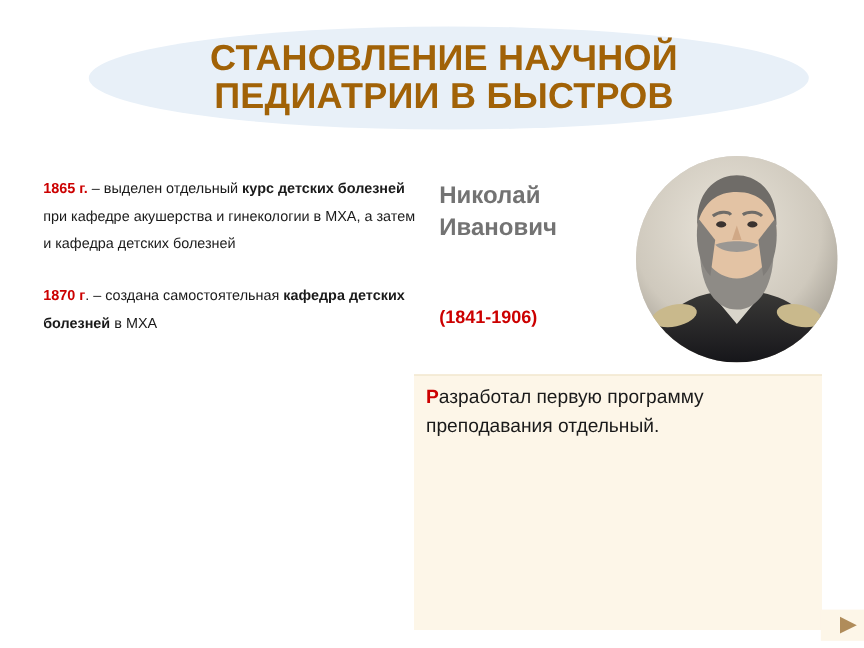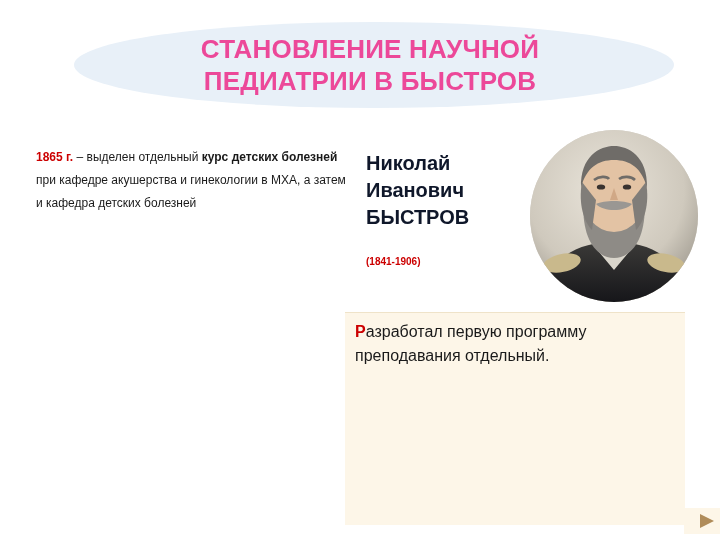--- a/index.html
+++ b/index.html
@@ -29,23 +29,23 @@
     height: 86px;
     background: #e8f0f8;
     border-radius: 50% / 50%;
   }
   .title {
     position: absolute;
     left: 60px;
     top: 33px;
     width: 620px;
     text-align: center;
-    color: #ec4899;
-    font-weight: bold;
-    font-size: 26px;
+    color: #a16207;
+    font-weight: bold;
+    font-size: 30px;
     line-height: 32px;
     letter-spacing: 0.2px;
   }
 
   
   .left-col {
     position: absolute;
     left: 36px;
     top: 146px;
     width: 310px;
@@ -70,32 +70,32 @@
   .para-gap2 {
     margin-top: 20px !important;
   }
 
   
   .person-name {
     position: absolute;
     left: 366px;
     top: 150px;
     width: 175px;
-    color: #0f172a;
+    color: #737373;
     font-weight: bold;
     font-size: 20px;
     line-height: 27px;
   }
   .person-years {
     position: absolute;
     left: 366px;
     top: 256px;
     color: #cc0000;
     font-weight: bold;
-    font-size: 10px;
+    font-size: 15px;
   }
 
   
   .portrait-wrap {
     position: absolute;
     left: 530px;
     top: 130px;
     width: 168px;
     height: 172px;
     border-radius: 50%;
@@ -165,26 +165,28 @@
 
   <div class="title">
     <div>СТАНОВЛЕНИЕ НАУЧНОЙ</div>
     <div>ПЕДИАТРИИ В БЫСТРОВ</div>
   </div>
 
   <div class="left-col">
     <p>
       <span class="red-bold">1865 г.</span><span> – выделен отдельный </span><span class="blk-bold">курс детских болезней</span><span> при кафедре акушерства и гинекологии в МХА, а затем и кафедра детских болезней</span>
     </p>
+    <p class="para-gap2">
+      <span class="red-bold">1870 г</span><span>. – создана самостоятельная </span><span class="blk-bold">кафедра детских болезней</span><span> в МХА</span>
+    </p>
   </div>
 
   <div class="person-name">
     <div>Николай</div>
     <div>Иванович</div>
-    <div>БЫСТРОВ</div>
   </div>
   <div class="person-years">(1841-1906)</div>
 
   <div class="portrait-wrap">
     <svg class="portrait-svg" width="168" height="172" viewBox="0 0 168 172">
       <defs>
         <radialGradient id="bgg" cx="45%" cy="35%" r="78%">
           <stop offset="0%" stop-color="#e9e4da"></stop>
           <stop offset="60%" stop-color="#cfc9bd"></stop>
           <stop offset="100%" stop-color="#8d887e"></stop>

